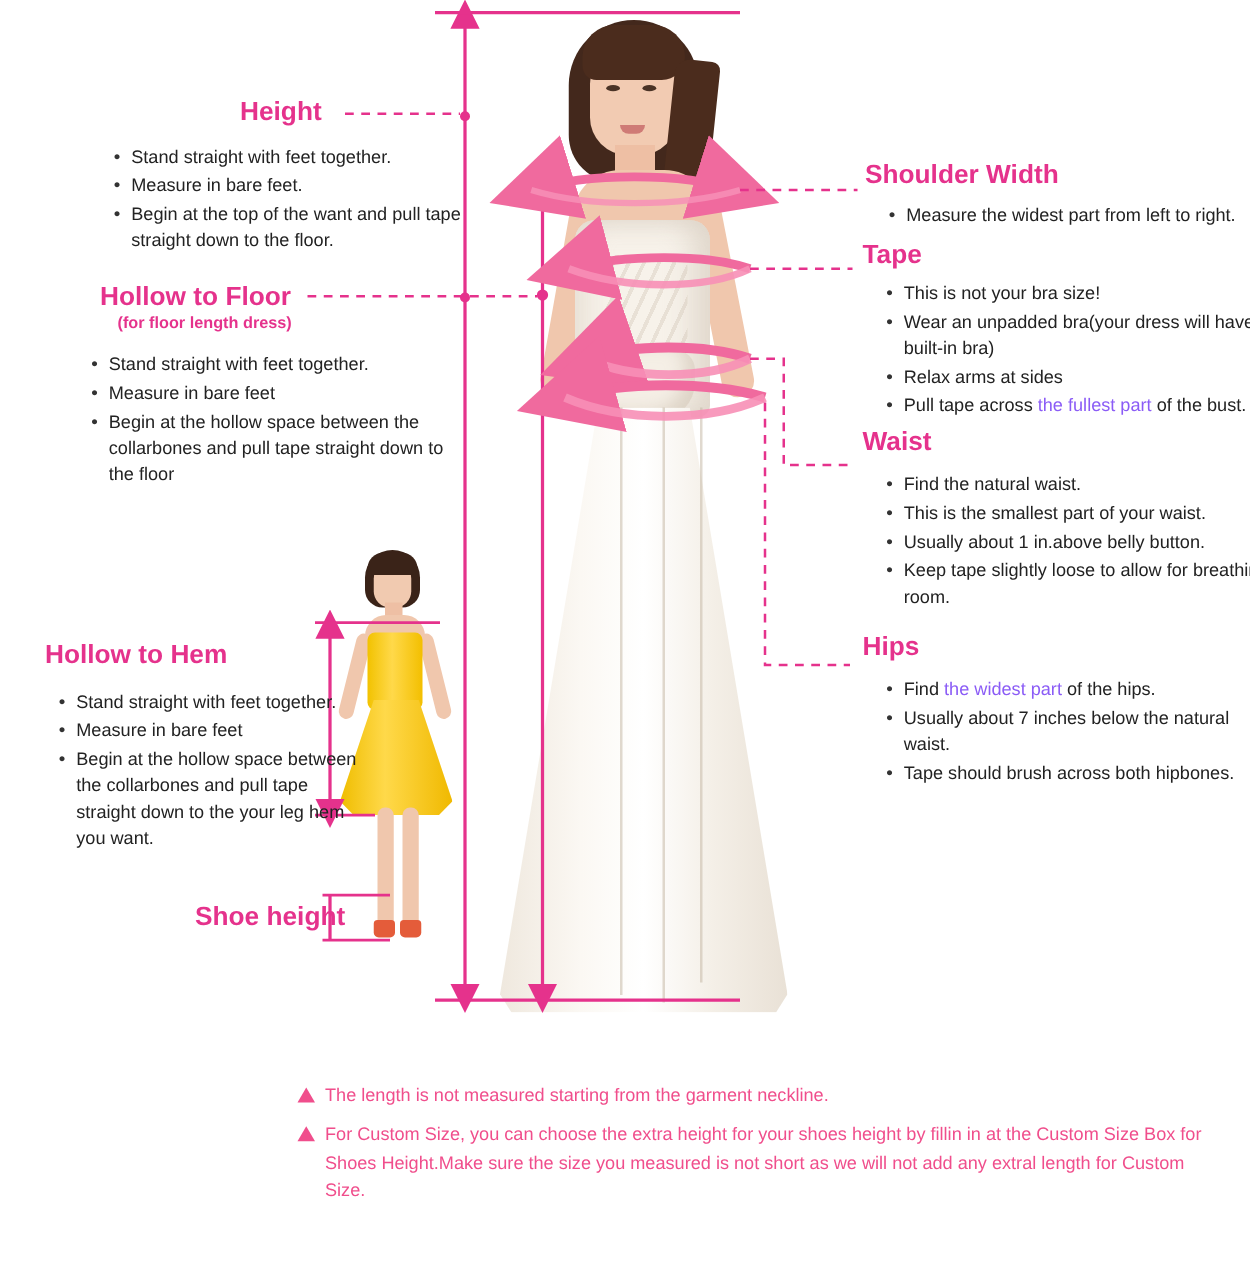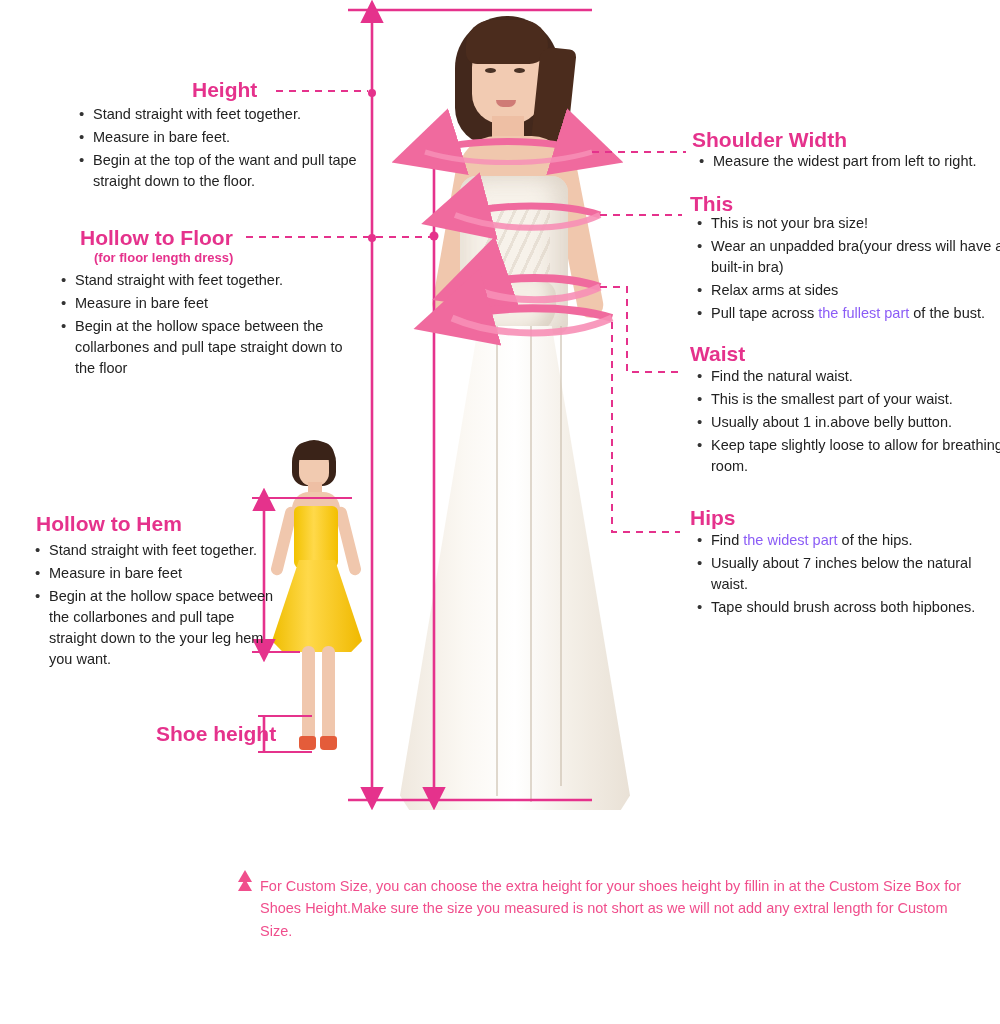--- a/index.html
+++ b/index.html
@@ -247,21 +247,21 @@
   .hdr.big { font-size: 21px; }
   .sub {
     position: absolute;
     color: #e5328c;
     font-size: 13px;
     font-weight: bold;
     white-space: nowrap;
   }
   ul.notes {
     position: absolute;
-    margin: 4px;
+    margin: 16px;
     padding: 0 0 0 17px;
     list-style: none;
     color: #222;
     font-size: 14.5px;
     line-height: 1.45;
   }
   ul.notes li {
     position: relative;
     margin-bottom: 2px;
   }
@@ -425,21 +425,21 @@
     <li>Begin at the hollow space between the collarbones and pull tape straight down to the your leg hem  you want.</li>
   </ul>
 
   <div class="hdr big" style="left:136px; top:722px;margin-left:20px;">Shoe height</div>
 
   <div class="hdr big" style="left:692px; top:128px;">Shoulder Width</div>
   <ul class="notes" style="left:692px; top:147px; width:300px;">
     <li>Measure the widest part from left to right.</li>
   </ul>
 
-  <div class="hdr big" style="left:690px; top:192px;">This</div>
+  <div class="hdr big" style="left:690px; top:192px;">Tape</div>
   <ul class="notes" style="left:690px; top:209px; width:310px;">
     <li>This is not your bra size!</li>
     <li>Wear an unpadded bra(your dress will have a built-in bra)</li>
     <li>Relax arms at sides</li>
     <li><span>Pull tape across </span><span class="pink-em">the fullest part</span><span> of the bust.</span></li>
   </ul>
 
   <div class="hdr big" style="left:690px; top:342px;">Waist</div>
   <ul class="notes" style="left:690px; top:362px; width:300px;">
     <li>Find the natural waist.</li>
@@ -451,20 +451,21 @@
   <div class="hdr big" style="left:690px; top:506px;">Hips</div>
   <ul class="notes" style="left:690px; top:526px; width:300px;">
     <li><span>Find </span><span class="pink-em">the widest part</span><span> of the hips.</span></li>
     <li>Usually about 7 inches below the natural waist.</li>
     <li>Tape should brush across both hipbones.</li>
   </ul>
 
   <div id="footer-notes">
     <div class="fn">
       <span class="tri"></span>
+      <span>The length is not measured starting from the garment neckline.</span>
     </div>
     <div class="fn">
       <span class="tri"></span>
       <span>For Custom Size, you can choose the extra height for your shoes height by fillin in at the Custom Size Box for Shoes Height.Make sure the size you measured is not short as we will not add any extral length for Custom Size.</span>
     </div>
   </div>
 
 </div>
 
 </body></html>

